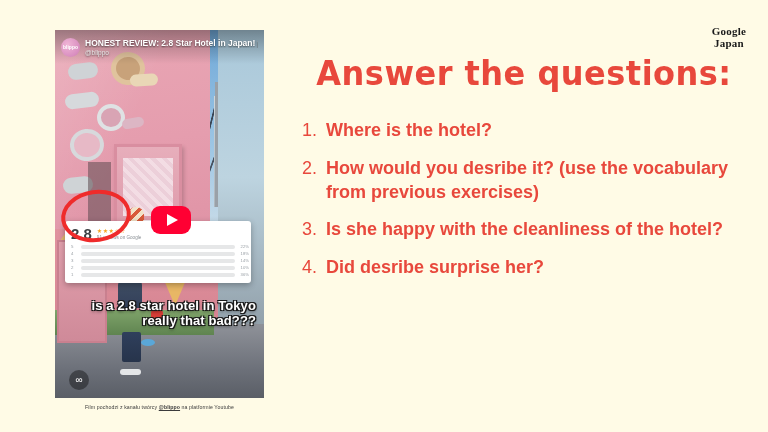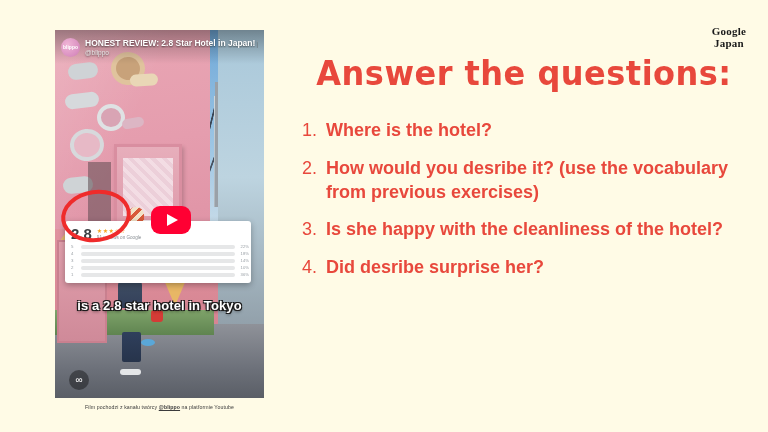--- a/index.html
+++ b/index.html
@@ -381,21 +381,21 @@
     border-bottom: 6px solid transparent;
     border-left: 11px solid #ffffff;
     margin-left: 3px;
   }
 
   
   .subs {
     position: absolute;
     left: 0; right: 0;
     top: 268px;
-    text-align: center;
+    text-align: right;
     color: #ffffff;
     font-size: 13px;
     font-weight: bold;
     line-height: 1.18;
     letter-spacing: .1px;
     text-shadow:
       -1.2px -1.2px 0 #1a1a1a, 1.2px -1.2px 0 #1a1a1a,
       -1.2px  1.2px 0 #1a1a1a, 1.2px  1.2px 0 #1a1a1a,
        0 2px 3px rgba(0,0,0,.5);
     padding: 0 8px;
@@ -535,20 +535,21 @@
   </div>
 
   <div class="circle-annot"></div>
 
   <div class="yt-logo">
     <div class="yt-tri"></div>
   </div>
 
   <div class="subs">
     <div>is a 2.8 star hotel in Tokyo</div>
+    <div>really that bad???</div>
   </div>
 
   <div class="loop-badge">
     <span>∞</span>
   </div>
 </div>
 
 <div class="caption">
   <span>Film pochodzi z kanału twórcy </span><a href="#">@blippo</a><span> na platformie Youtube</span>
 </div>

